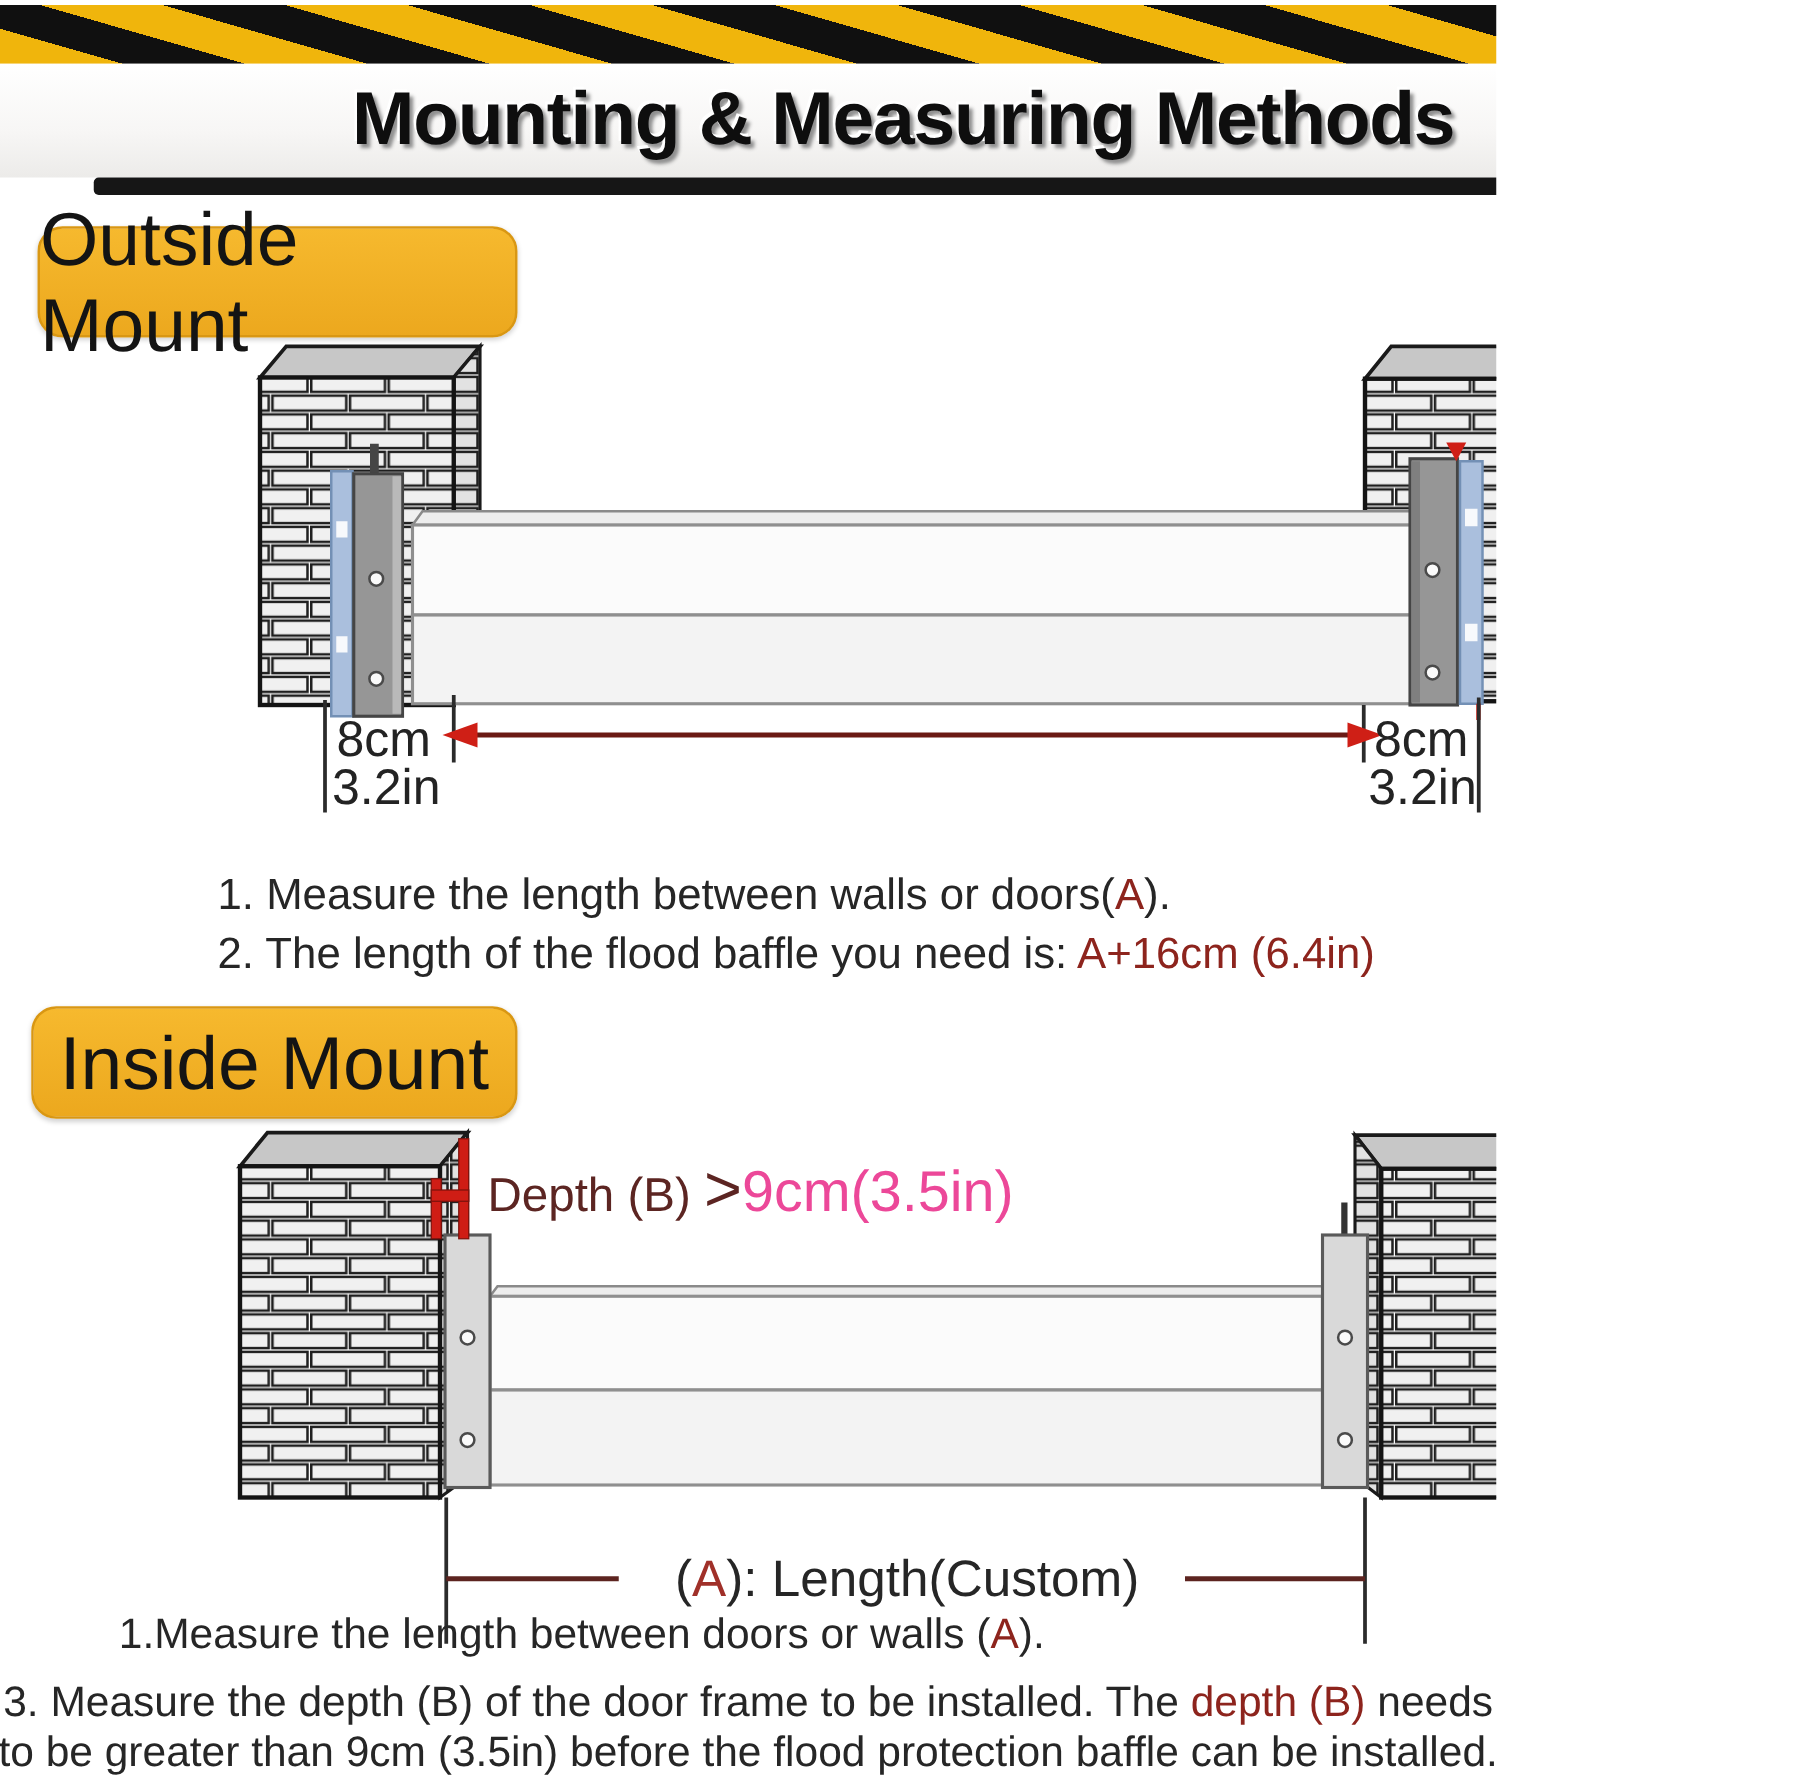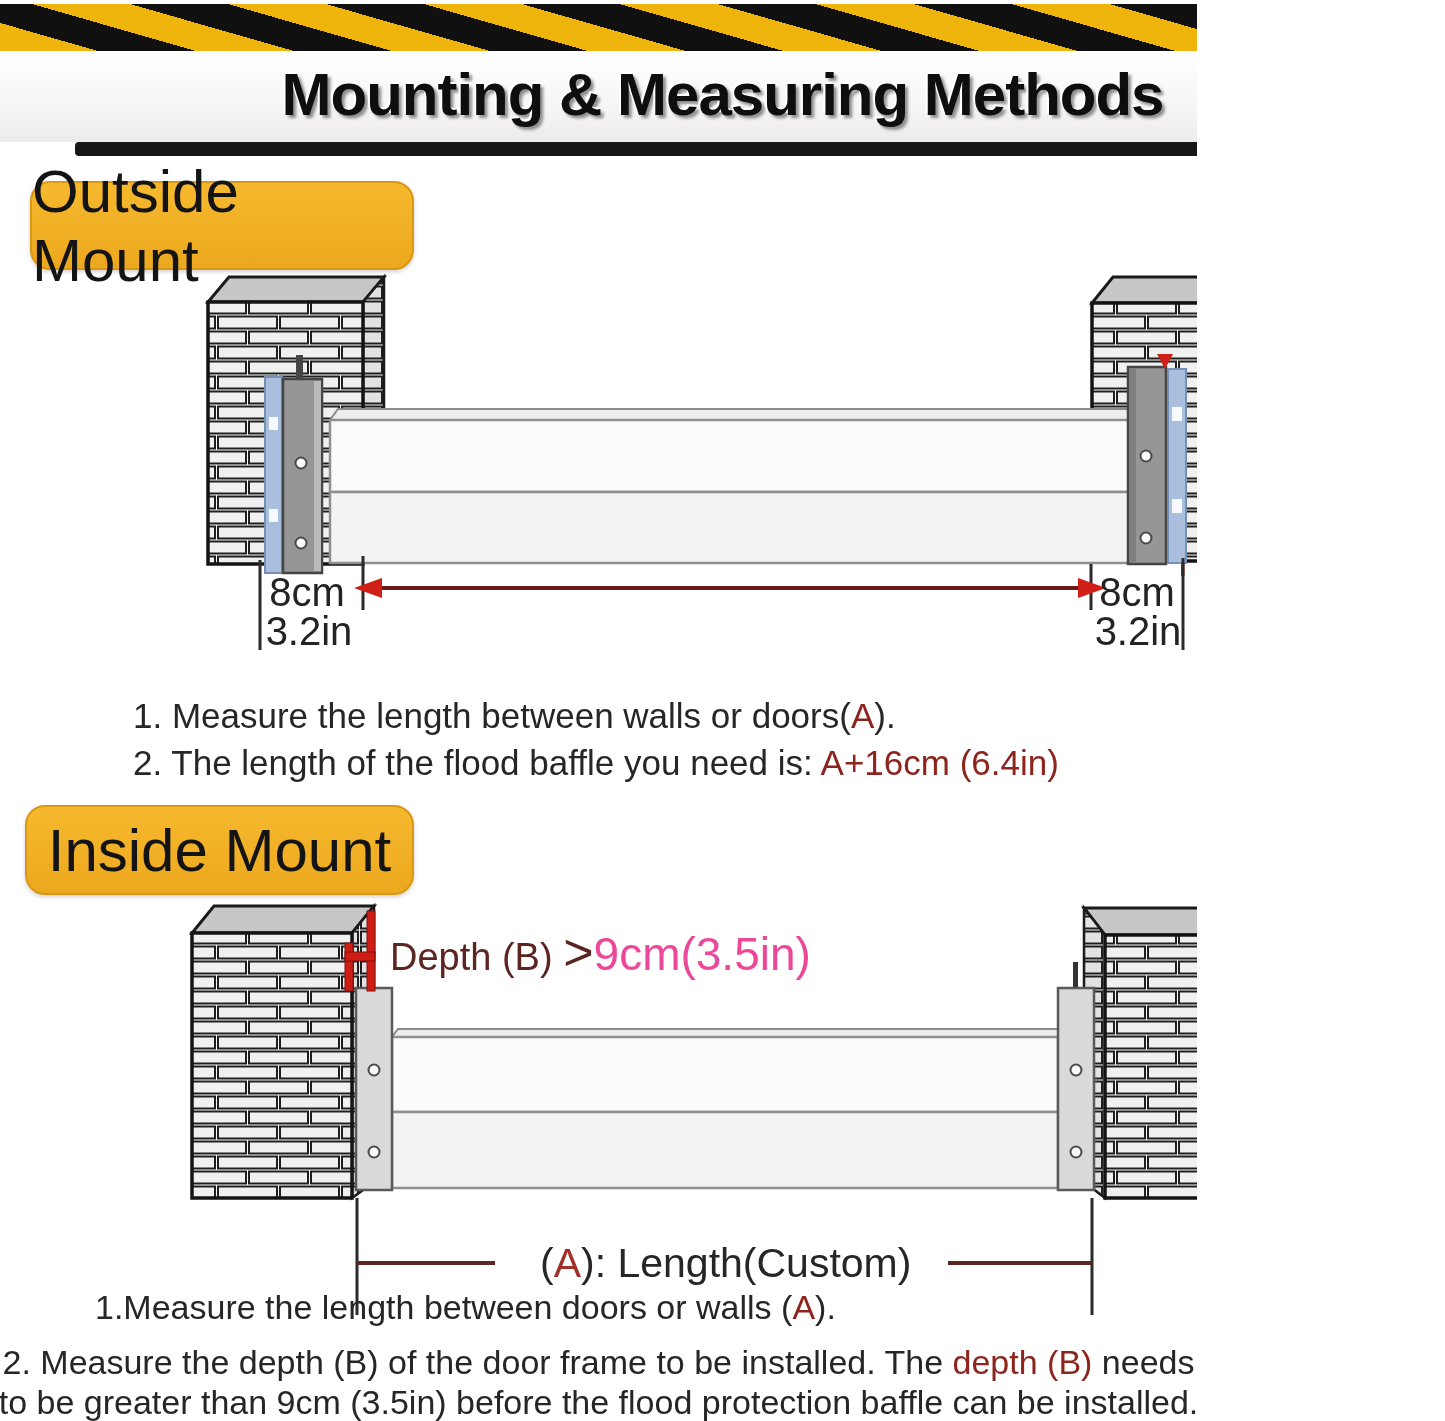--- a/index.html
+++ b/index.html
@@ -36,21 +36,21 @@
     font-size:60px;color:#141414;
     box-shadow:0 2px 4px rgba(0,0,0,.18);
   }
   #outside-badge{left:30px;top:181px;width:380px;height:85px;}
   #inside-badge{left:25px;top:805px;width:385px;height:86px;}
 
   
   .dim-center{transform:translate(-50%,-50%);font-size:40px;color:#232323;}
   .span-label{font-size:41px;color:#262626;}
   .span-label .big-a{font-size:50px;font-weight:bold;color:#d9150c;}
-  .instr{font-size:35px;color:#262626;}
+  .instr{font-size:35px;color:#262626;margin-left:41px;}
   .instr .red{color:#8d241d;}
   .bottom-instr{font-size:34px;color:#262626;}
   .bottom-instr .red{color:#8d241d;}
   #depth-label .d1{font-size:38px;color:#5c2522;}
   #depth-label .d2{font-size:52px;color:#5c2522;}
   #depth-label .d3{font-size:46px;color:#ec4899;}
   #inside-length-label{font-size:41px;color:#262626;}
   #inside-length-label .red{color:#a03029;}
 </style>
 </head>
@@ -208,17 +208,17 @@
   </div>
 
   <div class="abs nowrap" id="inside-length-label" style="left:540px;top:1240px">
     <span>(</span><span class="red">A</span><span>): Length(Custom)</span>
   </div>
 
   <div class="abs bottom-instr nowrap" style="left:95px;top:1288px">
     <span>1.Measure the length between doors or walls (</span><span class="red">A</span><span>).</span>
   </div>
   <div class="abs bottom-instr nowrap" style="left:50%;transform:translateX(-50%);top:1343px">
-    <span>2. Measure the depth (B) of the door frame to be installed. The </span><span class="red">depth (B)</span><span> needs</span>
+    <span>3. Measure the depth (B) of the door frame to be installed. The </span><span class="red">depth (B)</span><span> needs</span>
   </div>
   <div class="abs bottom-instr nowrap" style="left:50%;transform:translateX(-50%);top:1383px">to be greater than 9cm (3.5in) before the flood protection baffle can be installed.</div>
 
 </div>
 
 </body></html>

